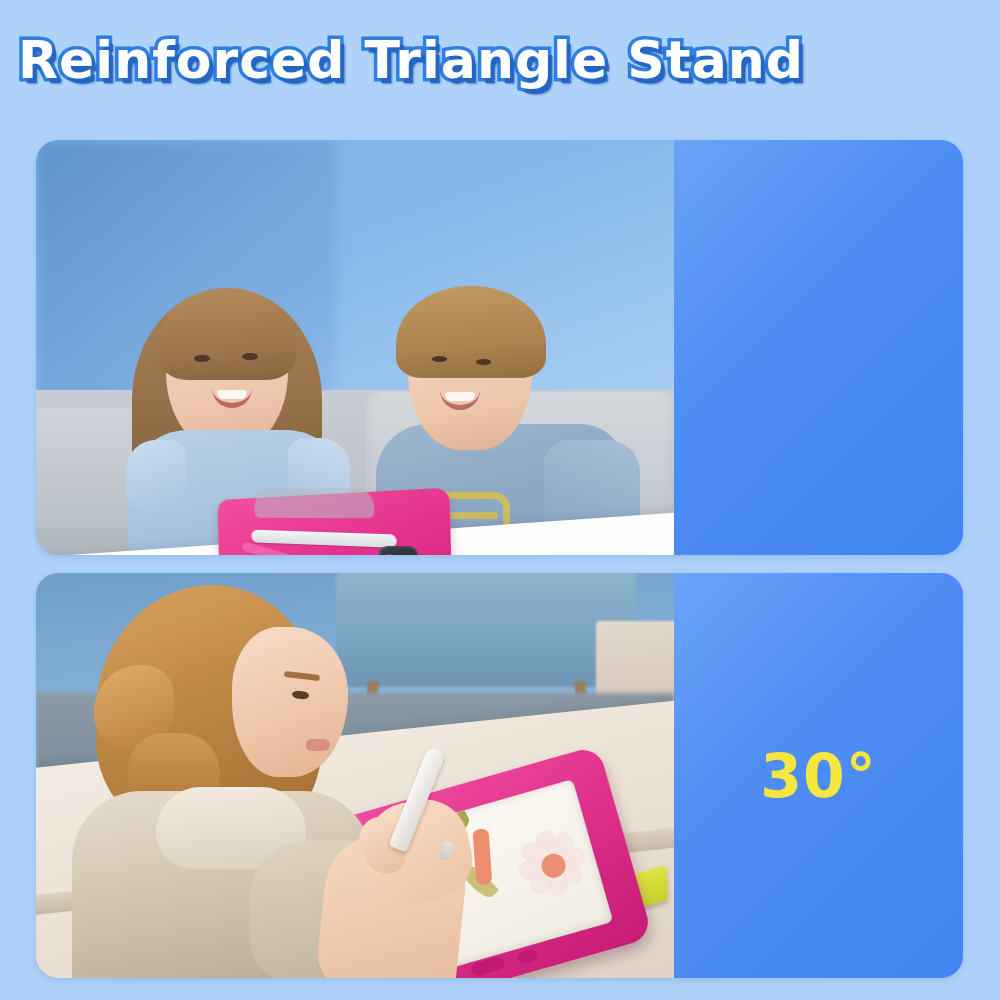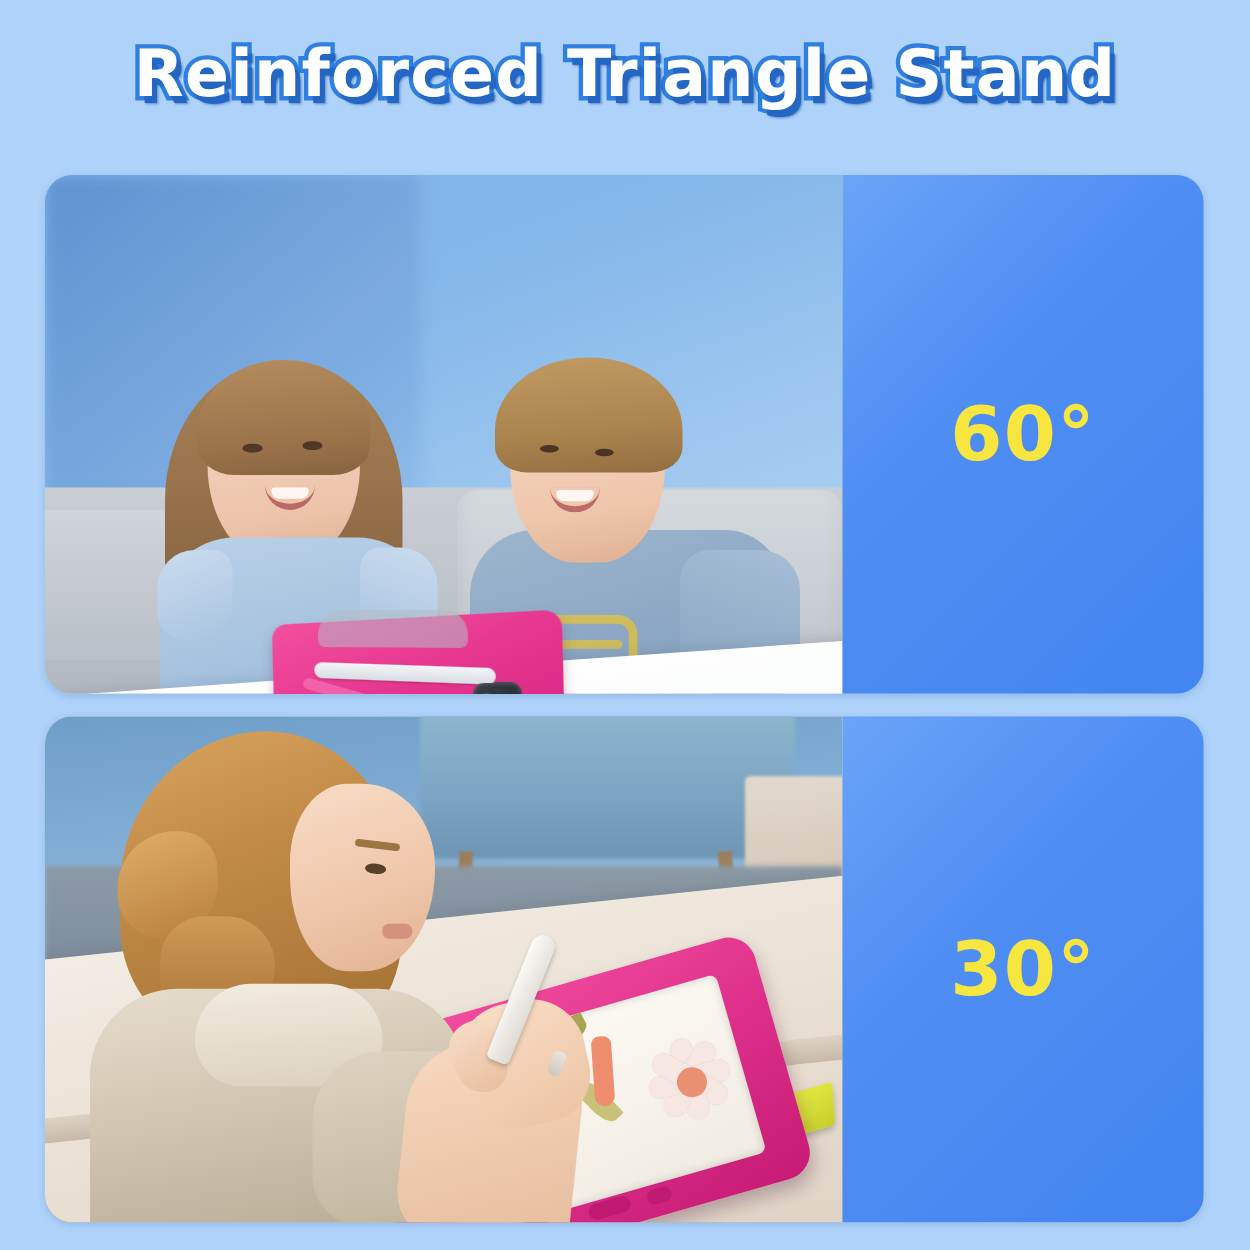--- a/index.html
+++ b/index.html
@@ -7,21 +7,21 @@
   body {
     background:#aed2f9;
     font-family:"DejaVu Sans", sans-serif;
     overflow:hidden;
     position:relative;
   }
 
   
   .title-wrap{
     position:absolute; left:0; top:34px; width:1000px;
-    text-align:center; line-height:1;
+    line-height:1;padding-left:18px;
   }
   .title{
     display:inline-block;
     font-family:"DejaVu Sans", sans-serif;
     font-size:52px;
     font-weight:700;
     letter-spacing:1px;
     color:#ffffff;
     -webkit-text-stroke:7px #2f7fe0;
     paint-order:stroke fill;
@@ -326,21 +326,20 @@
       <div class="case1-handle"></div>
       <div class="case1-handle-hole"></div>
       <div class="case1-slot"></div>
       <div class="case1-cam"></div>
       <div class="case1-lens1"></div>
 
     </div>
   </div>
 
   <div class="panel">
-    <div class="deg">60°</div>
   </div>
 </div>
 
 <div class="card" id="card-drawing">
 
   <div class="photo">
     <div class="wall2"></div>
     <div class="sofa2"></div>
     <div class="sofa2-leg1"></div>
     <div class="sofa2-leg2"></div>

